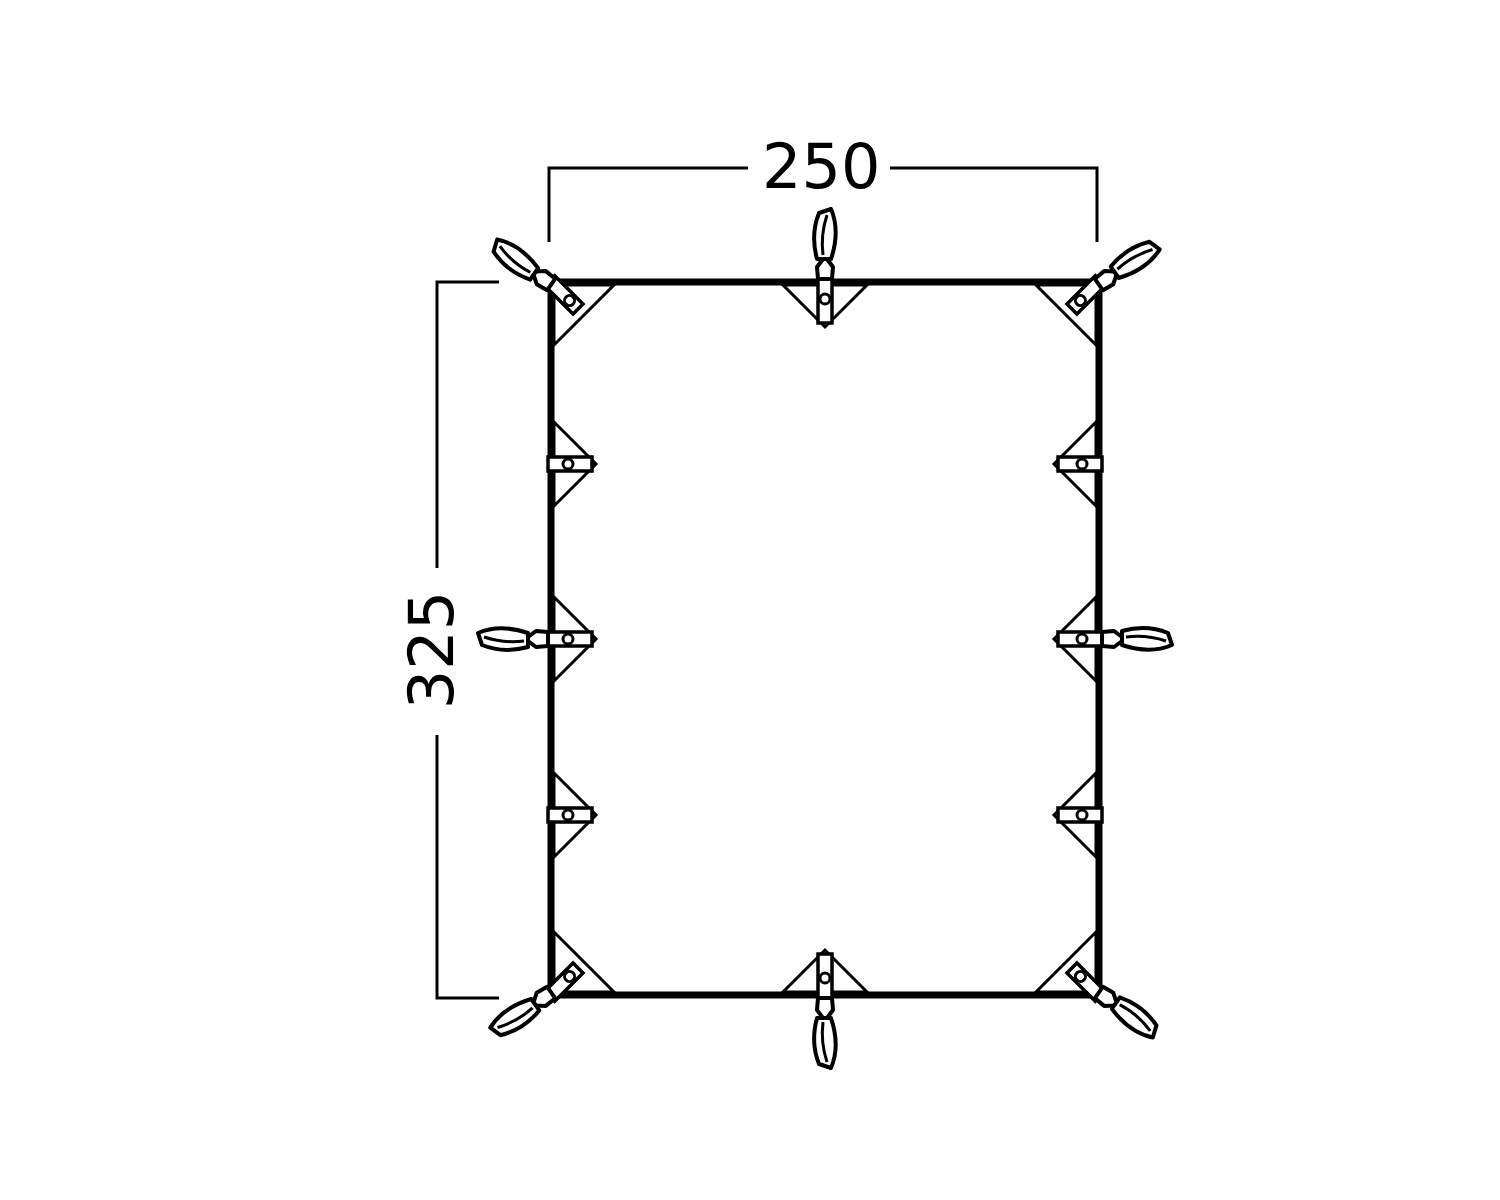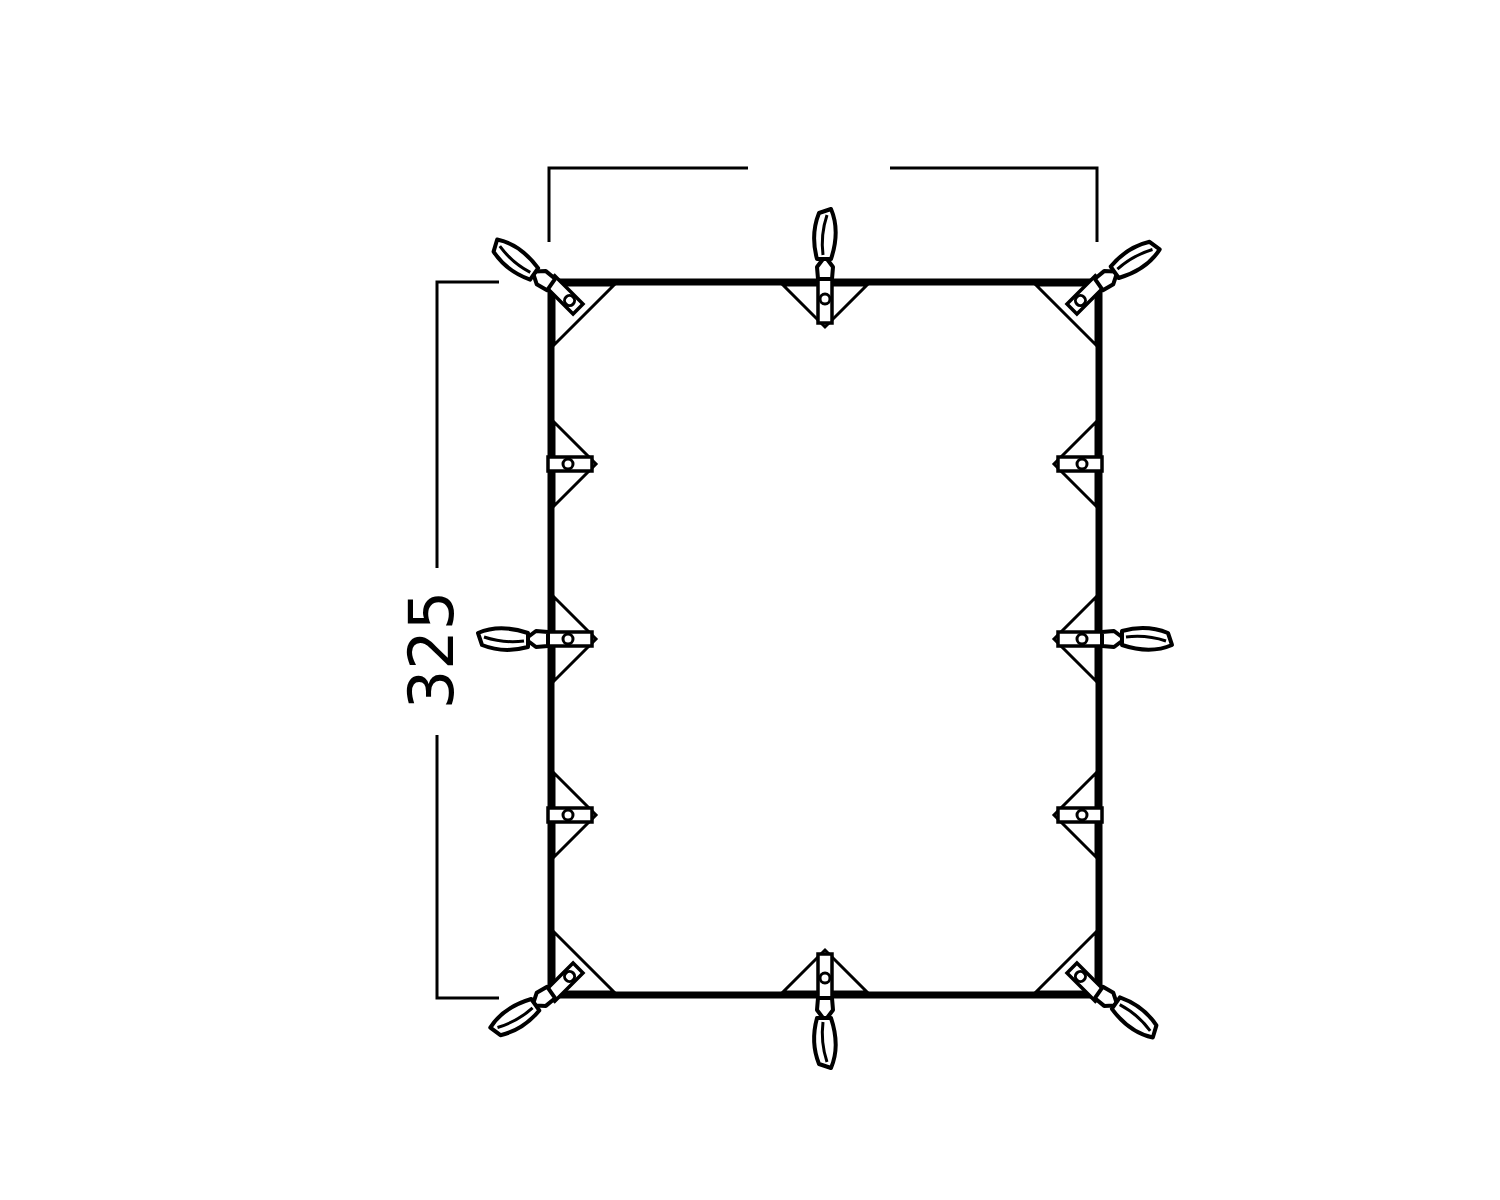--- a/index.html
+++ b/index.html
@@ -110,14 +110,15 @@
     </g>
     <g transform="translate(1096,639) rotate(90)">
       <use href="#edge-tab"></use>
       <use href="#guy-loop"></use>
     </g>
     <g transform="translate(1096,815) rotate(90)">
       <use href="#edge-tab"></use>
     </g>
   </svg>
 
+  <div id="label-width" class="dim-label">250</div>
   <div id="label-height" class="dim-label">325</div>
 </div>
 
 </body></html>

